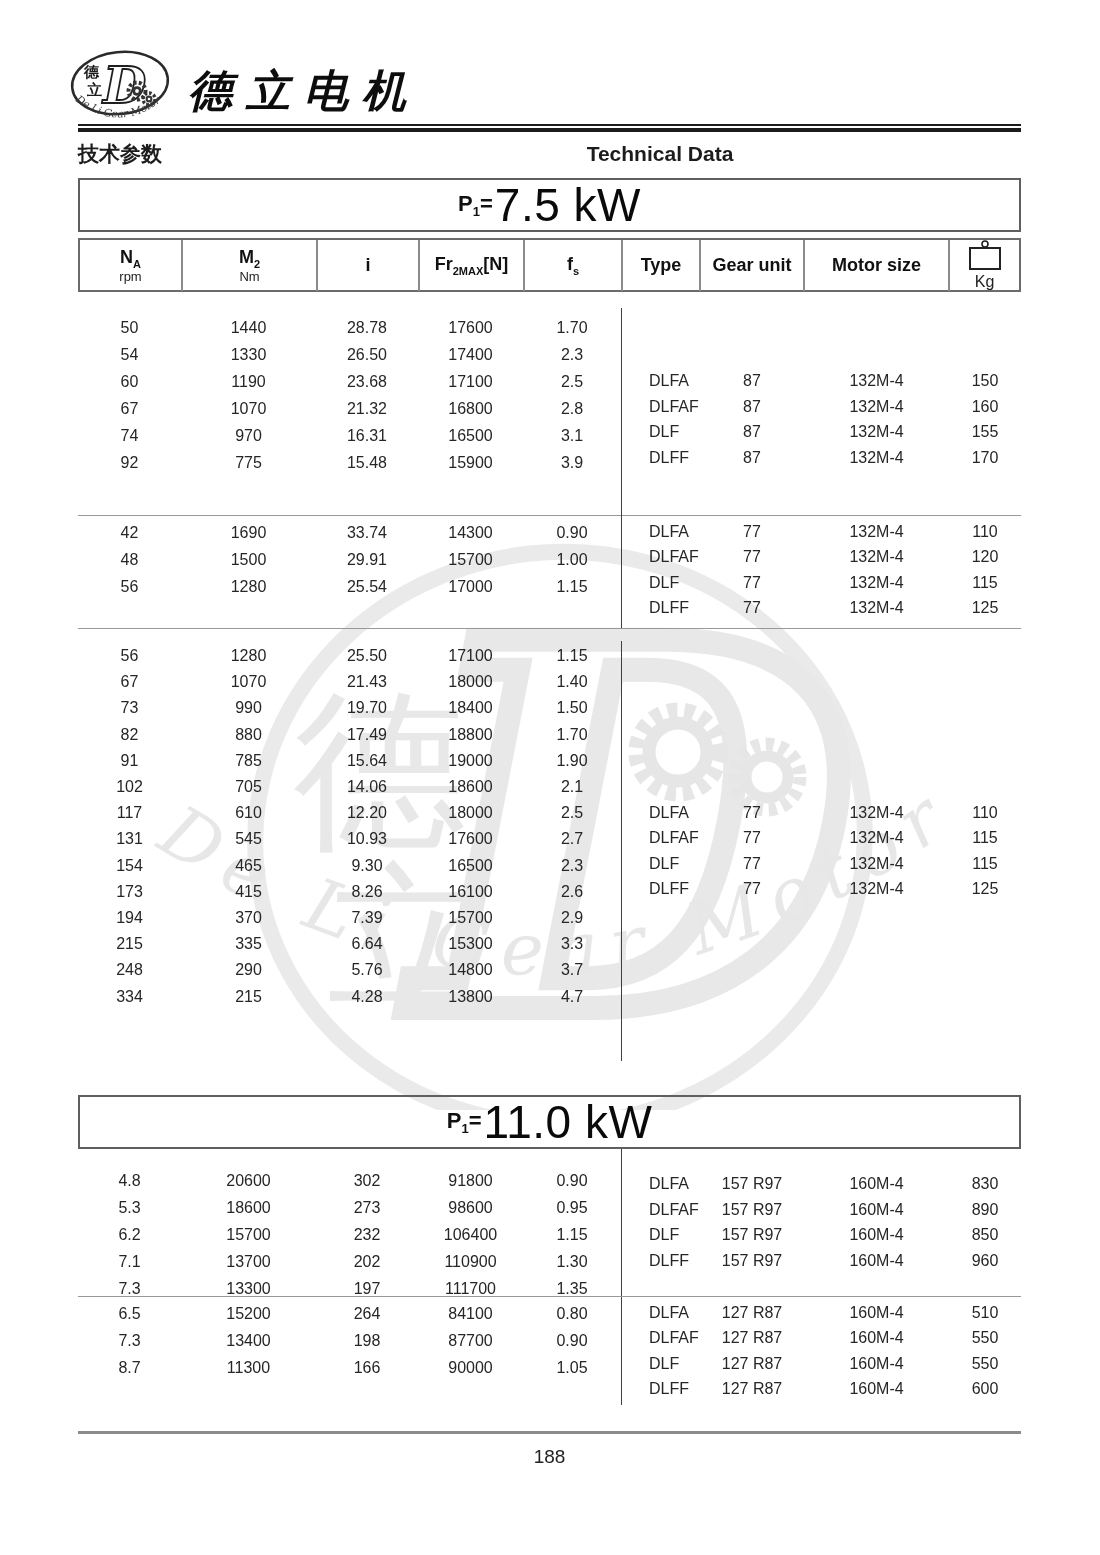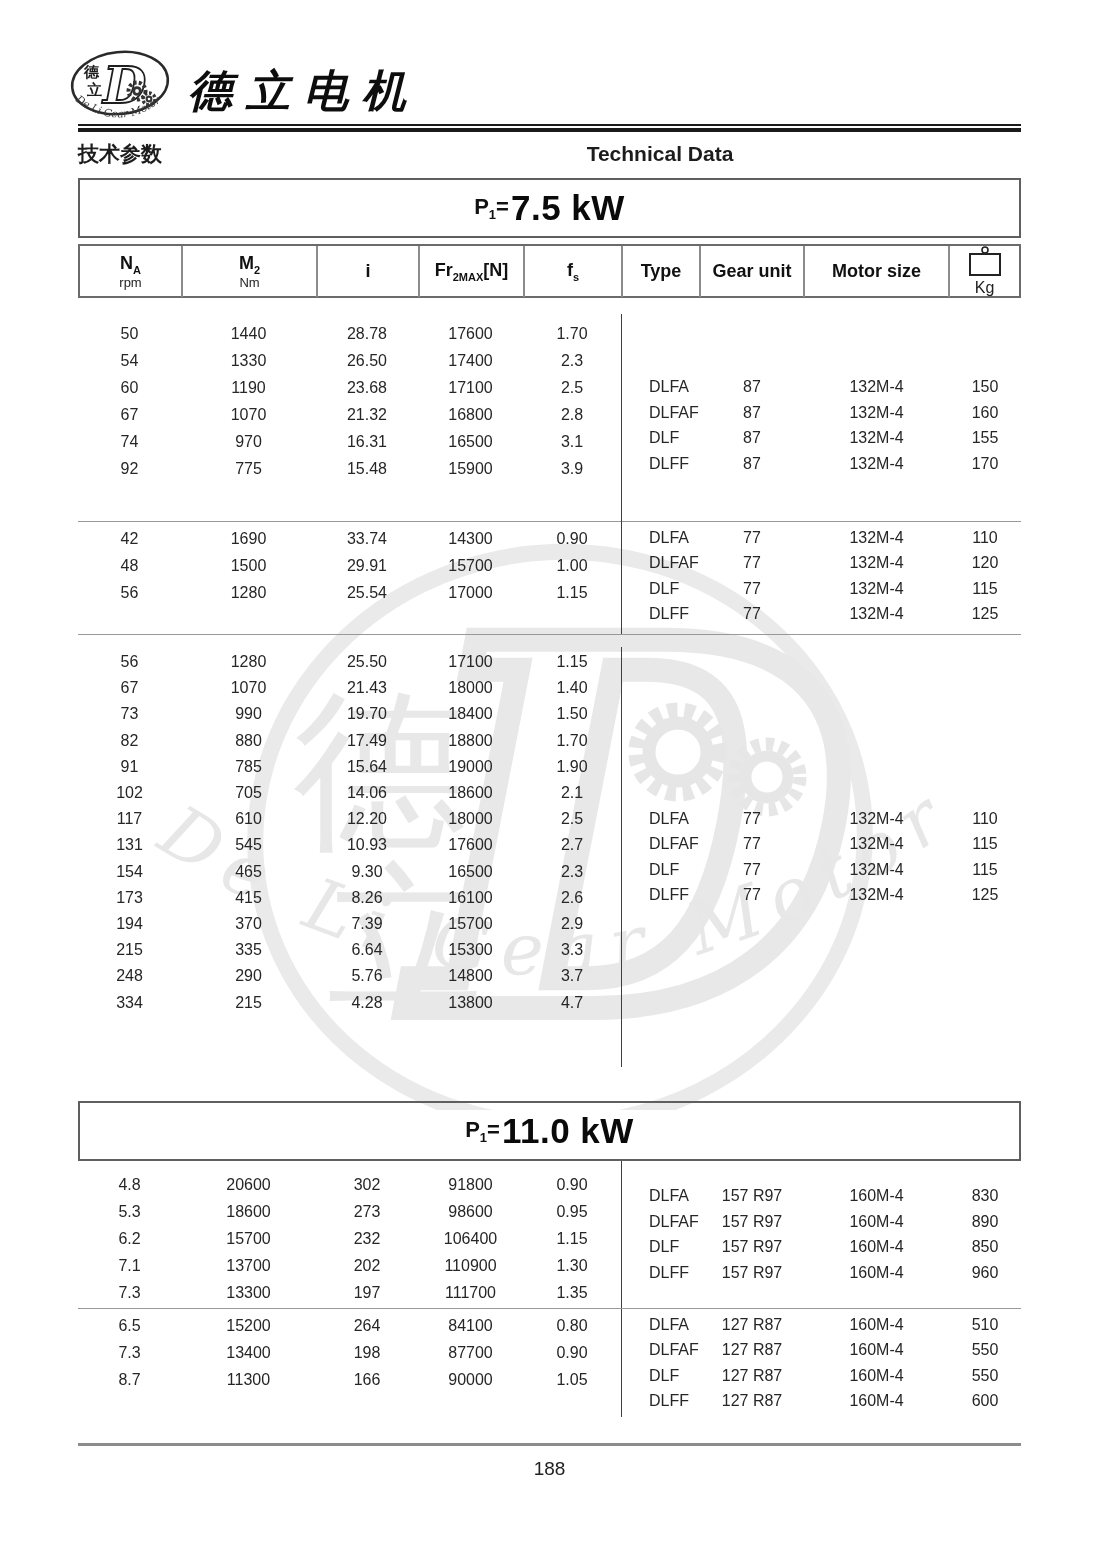--- a/index.html
+++ b/index.html
@@ -21,26 +21,26 @@
     font-family:"DejaVu Serif", serif; font-weight:bold; font-style:italic;
     font-size:44px; letter-spacing:14px; color:#0d0d0d;
   }
   .rule-thin { position:absolute; left:78px; top:124px; width:943px; height:2px; background:#1b1b1b; z-index:2; }
   .rule-thick { position:absolute; left:78px; top:128px; width:943px; height:4px; background:#1b1b1b; z-index:2; }
   .h-cn { position:absolute; left:78px; top:140px; font-size:21px; font-weight:bold; z-index:2; }
   .h-en { position:absolute; left:460px; top:142px; width:400px; text-align:center; font-size:21px; font-weight:bold; z-index:2; }
   
   .content { position:absolute; left:78px; top:178px; width:943px; z-index:1; }
   .power-box {
-    height:60px; border:2px solid #5f5f5f; background:transparent;
+    height:54px; border:2px solid #5f5f5f; background:transparent;
     display:flex; align-items:center; justify-content:center;
   }
   .power-box .pp { font-size:22px; font-weight:bold; color:#111; }
   .power-box .pp sub { font-size:13px; font-weight:bold; }
-  .power-box .pv { font-size:35px; font-weight:700; color:#0a0a0a; margin-left:2px; letter-spacing:0.5px; }
+  .power-box .pv { font-size:46px; font-weight:400; color:#0a0a0a; margin-left:2px; letter-spacing:0.5px; }
   .sec2 { margin-top:46px; }
   
   .cols {
     margin-top:6px; height:54px; border:2px solid #6b6b6b;
     display:grid; grid-template-columns:103px 135px 102px 105px 98px 78px 104px 145px auto;
   }
   .hc { border-right:2px solid #8b8b8b; display:flex; flex-direction:column; align-items:center; justify-content:center; line-height:1.12; }
   .hc:last-child { border-right:none; }
   .hmain { font-size:18px; font-weight:bold; color:#111; white-space:nowrap; }
   .hmain .hsub { font-size:11px; vertical-align:sub; }
@@ -407,21 +407,21 @@
         </div>
       </div>
 
     <div class="power-box sec2">
       <span class="pp"><span>P</span><sub>1</sub><span>=</span></span>
       <span class="pv">11.0 kW</span>
     </div>
 
     <div class="blocks">
         <div class="block" style="height: 148px;">
-          <div class="bl" style="padding-top: 10px;">
+          <div class="bl" style="padding-top: 18px;">
             <div class="drow" style="height: 27px;">
               <div class="dcell">4.8</div>
               <div class="dcell">20600</div>
               <div class="dcell">302</div>
               <div class="dcell">91800</div>
               <div class="dcell">0.90</div>
             </div>
             <div class="drow" style="height: 27px;">
               <div class="dcell">5.3</div>
               <div class="dcell">18600</div>

